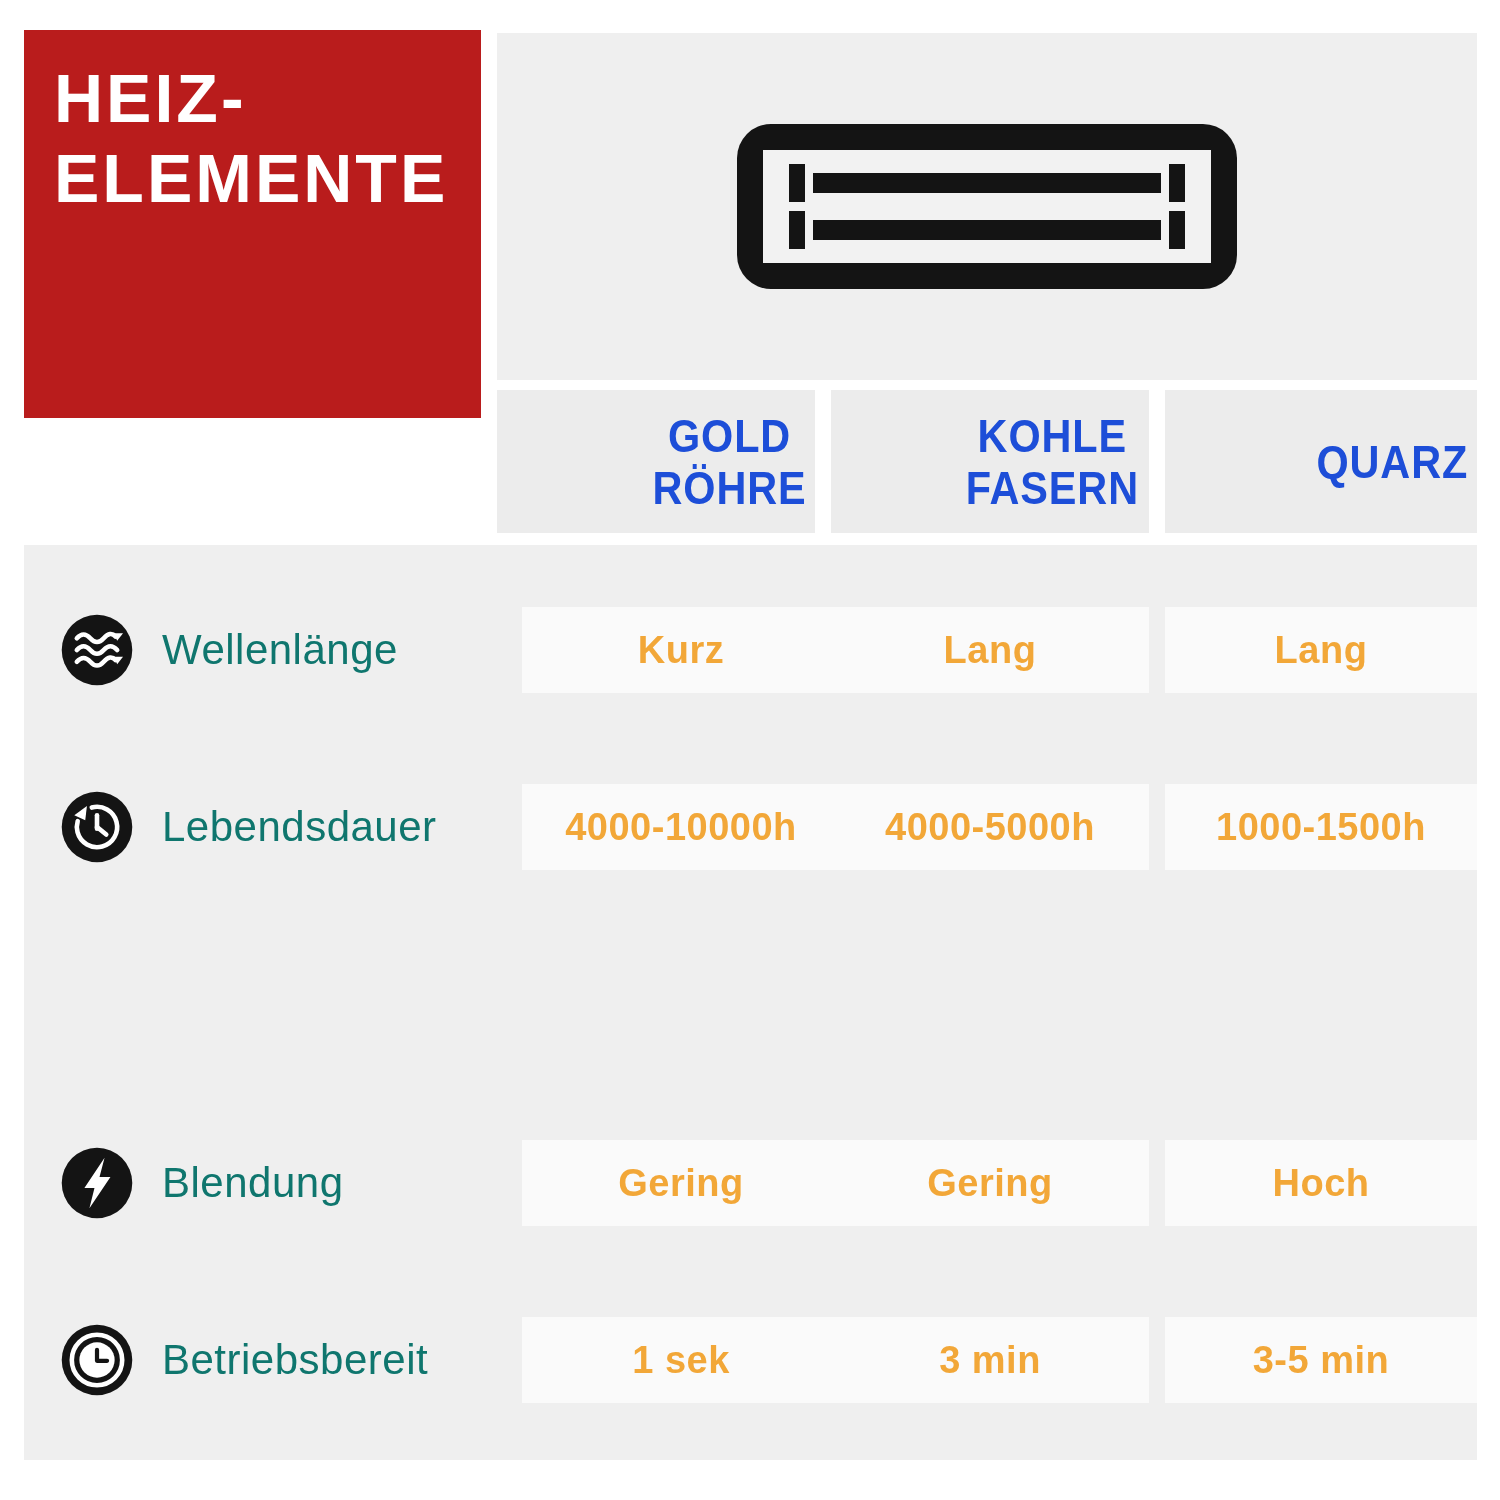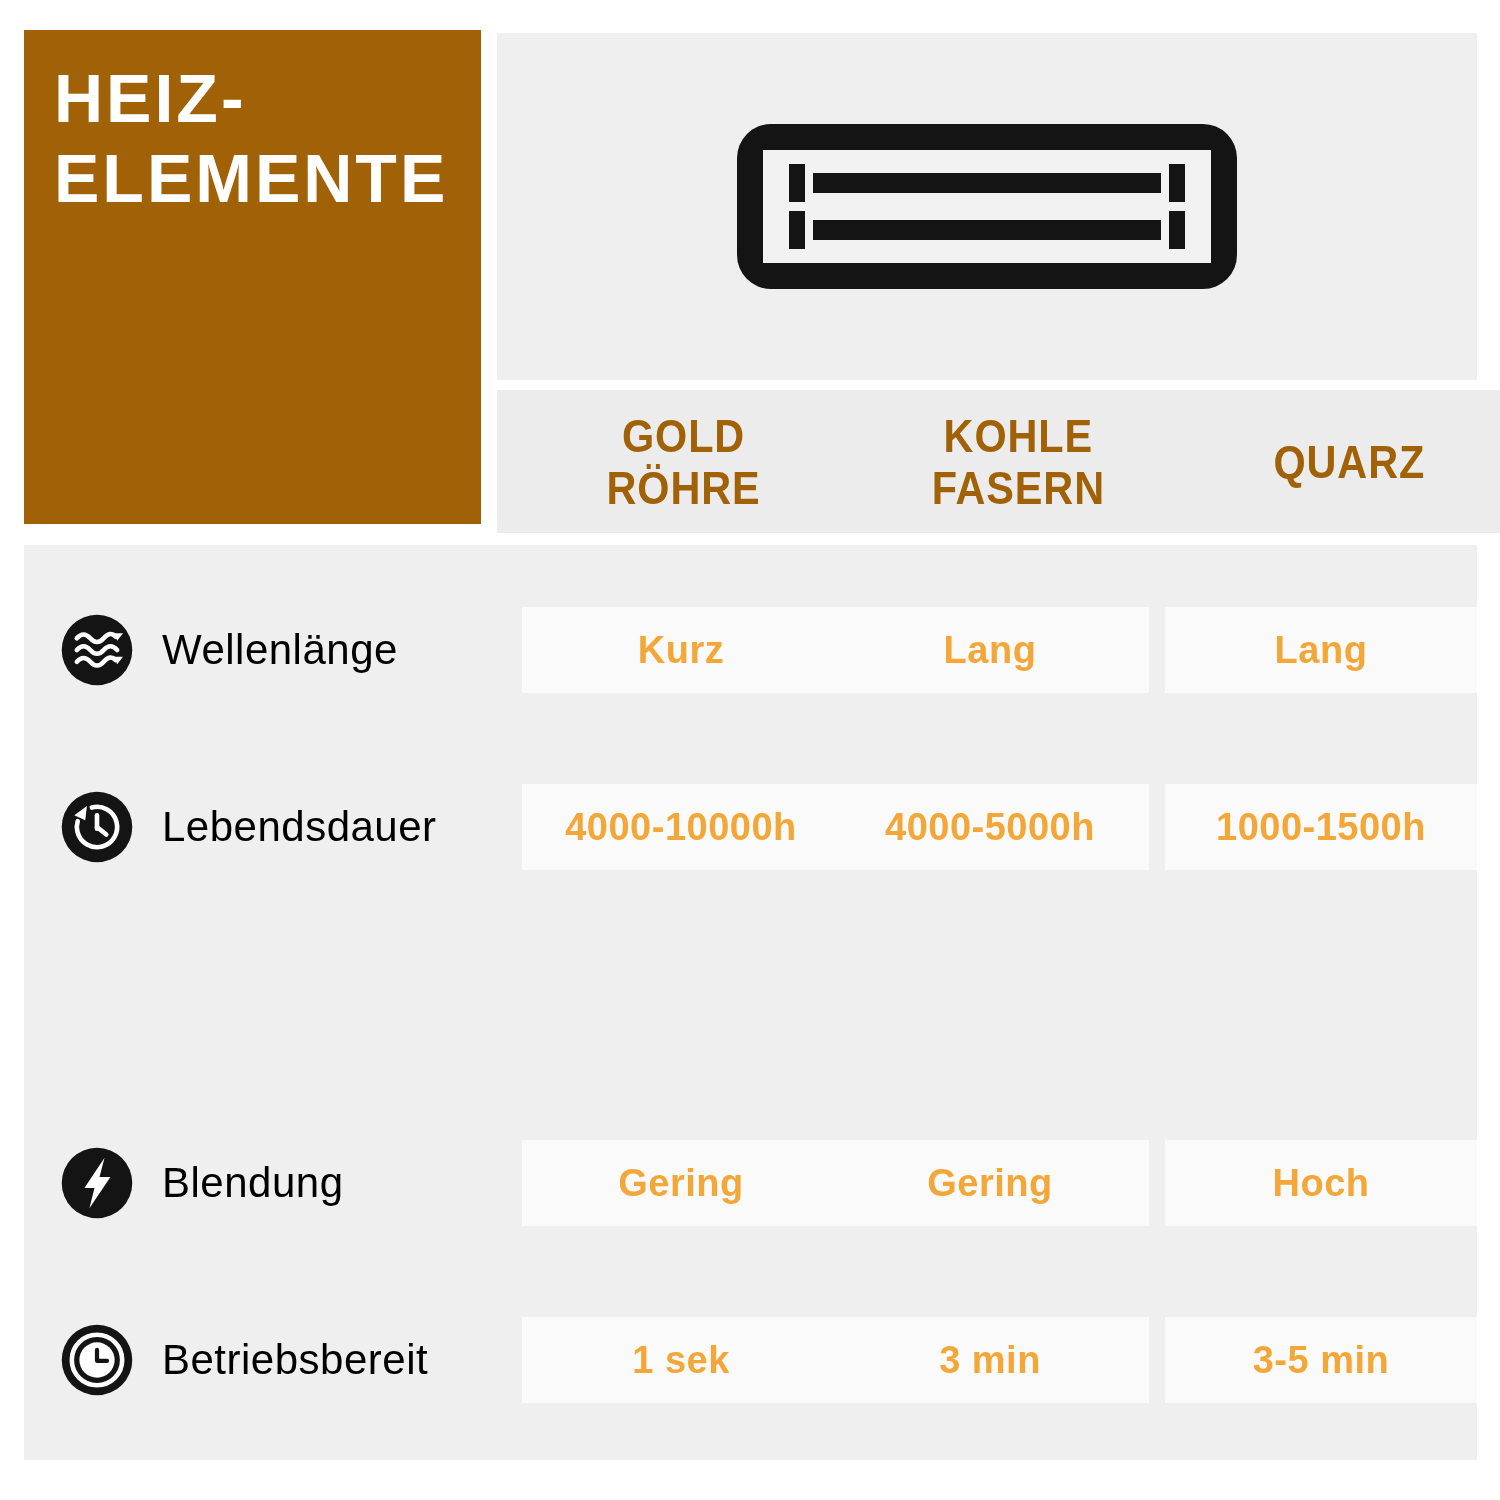--- a/index.html
+++ b/index.html
@@ -1,49 +1,49 @@
 <!DOCTYPE html>
 <html><head>
 <meta charset="utf-8">
 <style>
   html,body{margin:0;padding:0;background:#ffffff;}
   body{font-family:"Liberation Sans",sans-serif;}
   .canvas{position:relative;width:1500px;height:1500px;background:#ffffff;overflow:hidden;}
 
   
-  .orange-box{position:absolute;left:24px;top:30px;width:457px;height:494px;background:#a16207;}
+  .orange-box{position:absolute;left:24px;top:30px;width:457px;height:388px;background:#b91c1c;}
   .title{position:absolute;left:30px;top:28px;color:#ffffff;font-weight:bold;
          font-size:68px;line-height:80px;letter-spacing:3px;}
   .title span{display:block;}
 
   
   .hero{position:absolute;left:497px;top:33px;width:980px;height:347px;background:#EFEFEF;
         display:flex;align-items:center;justify-content:center;}
   .hero svg{width:500px;height:165px;display:block;}
 
   
-  .colhead{position:absolute;top:390px;height:143px;background:#ECECEC;color:#a16207;
-           display:flex;align-items:center;justify-content:center;text-align:center;
-           font-weight:bold;font-size:46px;line-height:52px;letter-spacing:1px;padding-left:28px;}
+  .colhead{position:absolute;top:390px;height:143px;background:#ECECEC;color:#1d4ed8;
+           display:flex;align-items:center;justify-content:flex-end;text-align:center;
+           font-weight:bold;font-size:46px;line-height:52px;letter-spacing:1px;}
   .colhead .inner{transform:scaleX(0.9);}
   .colhead .inner span{display:block;}
   .ch1{left:497px;width:318px;}
   .ch2{left:831px;width:318px;}
   .ch3{left:1165px;width:312px;}
 
   
   .main{position:absolute;left:24px;top:545px;width:1453px;height:915px;background:#EFEFEF;}
   .row{position:absolute;left:0;width:100%;height:86px;}
   .r1{top:62px}.r2{top:239px}.r3{top:416px}.r4{top:595px}.r5{top:772px}
 
   .icon{position:absolute;left:31px;top:1px;width:84px;height:84px;}
   .icon svg{width:84px;height:84px;display:block;}
 
   .rowlabel{position:absolute;left:138px;top:0;height:86px;display:flex;align-items:center;
-            font-size:42px;color:#000000;letter-spacing:0.5px;}
+            font-size:42px;color:#0f766e;letter-spacing:0.5px;}
 
   .cell{position:absolute;top:0;height:86px;background:#FAFAFA;
         display:flex;align-items:center;justify-content:center;
         font-size:38px;font-weight:bold;color:#F2A738;letter-spacing:0.5px;}
   .c1{left:498px;width:318px;}
   .c2{left:807px;width:318px;}
   .c3{left:1141px;width:312px;}
 </style>
 </head>
 <body>

